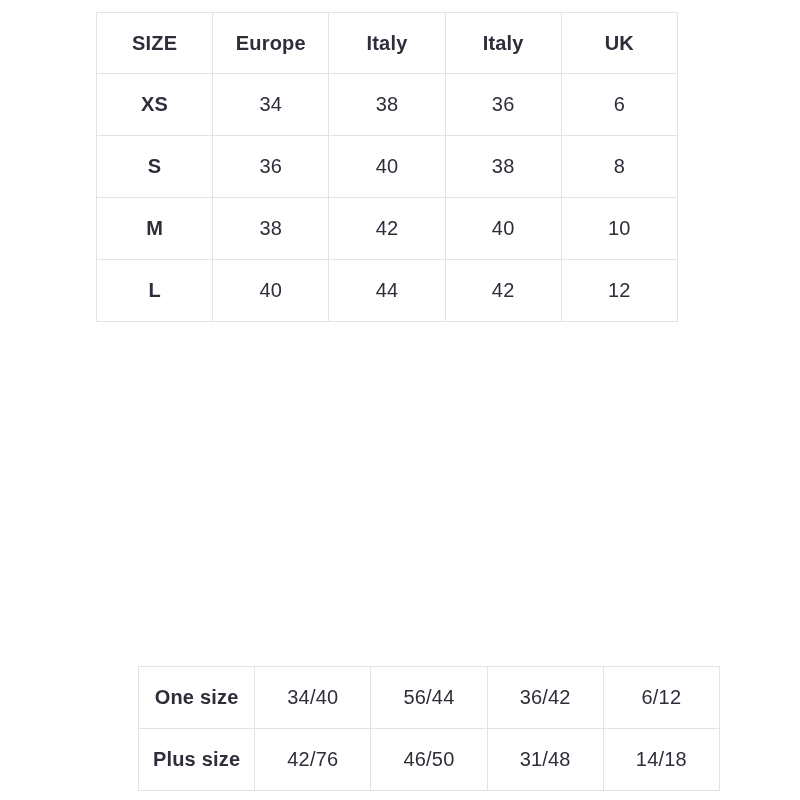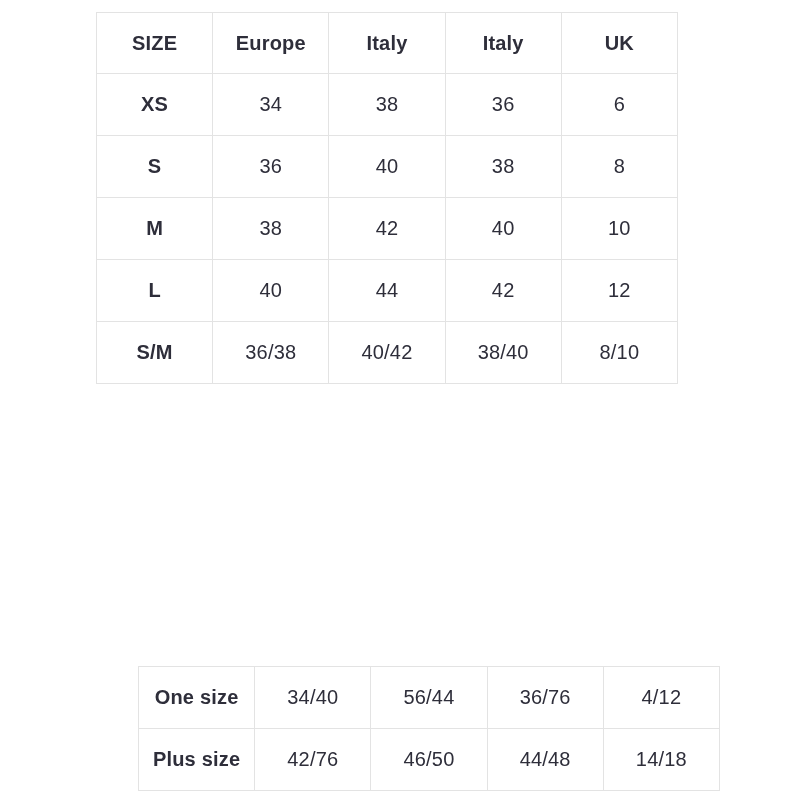--- a/index.html
+++ b/index.html
@@ -90,50 +90,43 @@
         <td>40</td>
         <td>10</td>
       </tr>
       <tr>
         <td class="label-cell">L</td>
         <td>40</td>
         <td>44</td>
         <td>42</td>
         <td>12</td>
       </tr>
-      <tr>
-        <td class="label-cell">S/M</td>
-        <td>36/38</td>
-        <td>40/42</td>
-        <td>38/40</td>
-        <td>8/10</td>
-      </tr>
     </tbody>
   </table>
 </div>
 
 <div class="table-wrap" id="special-table-wrap">
   <table class="size-table">
     <colgroup>
         <col>
         <col>
         <col>
         <col>
         <col>
       </colgroup>
     <tbody>
       <tr>
         <td class="label-cell">One size</td>
         <td>34/40</td>
         <td>56/44</td>
-        <td>36/76</td>
-        <td>4/12</td>
+        <td>36/42</td>
+        <td>6/12</td>
       </tr>
       <tr>
         <td class="label-cell">Plus size</td>
         <td>42/76</td>
         <td>46/50</td>
-        <td>44/48</td>
+        <td>31/48</td>
         <td>14/18</td>
       </tr>
     </tbody>
   </table>
 </div>
 
 </body></html>

